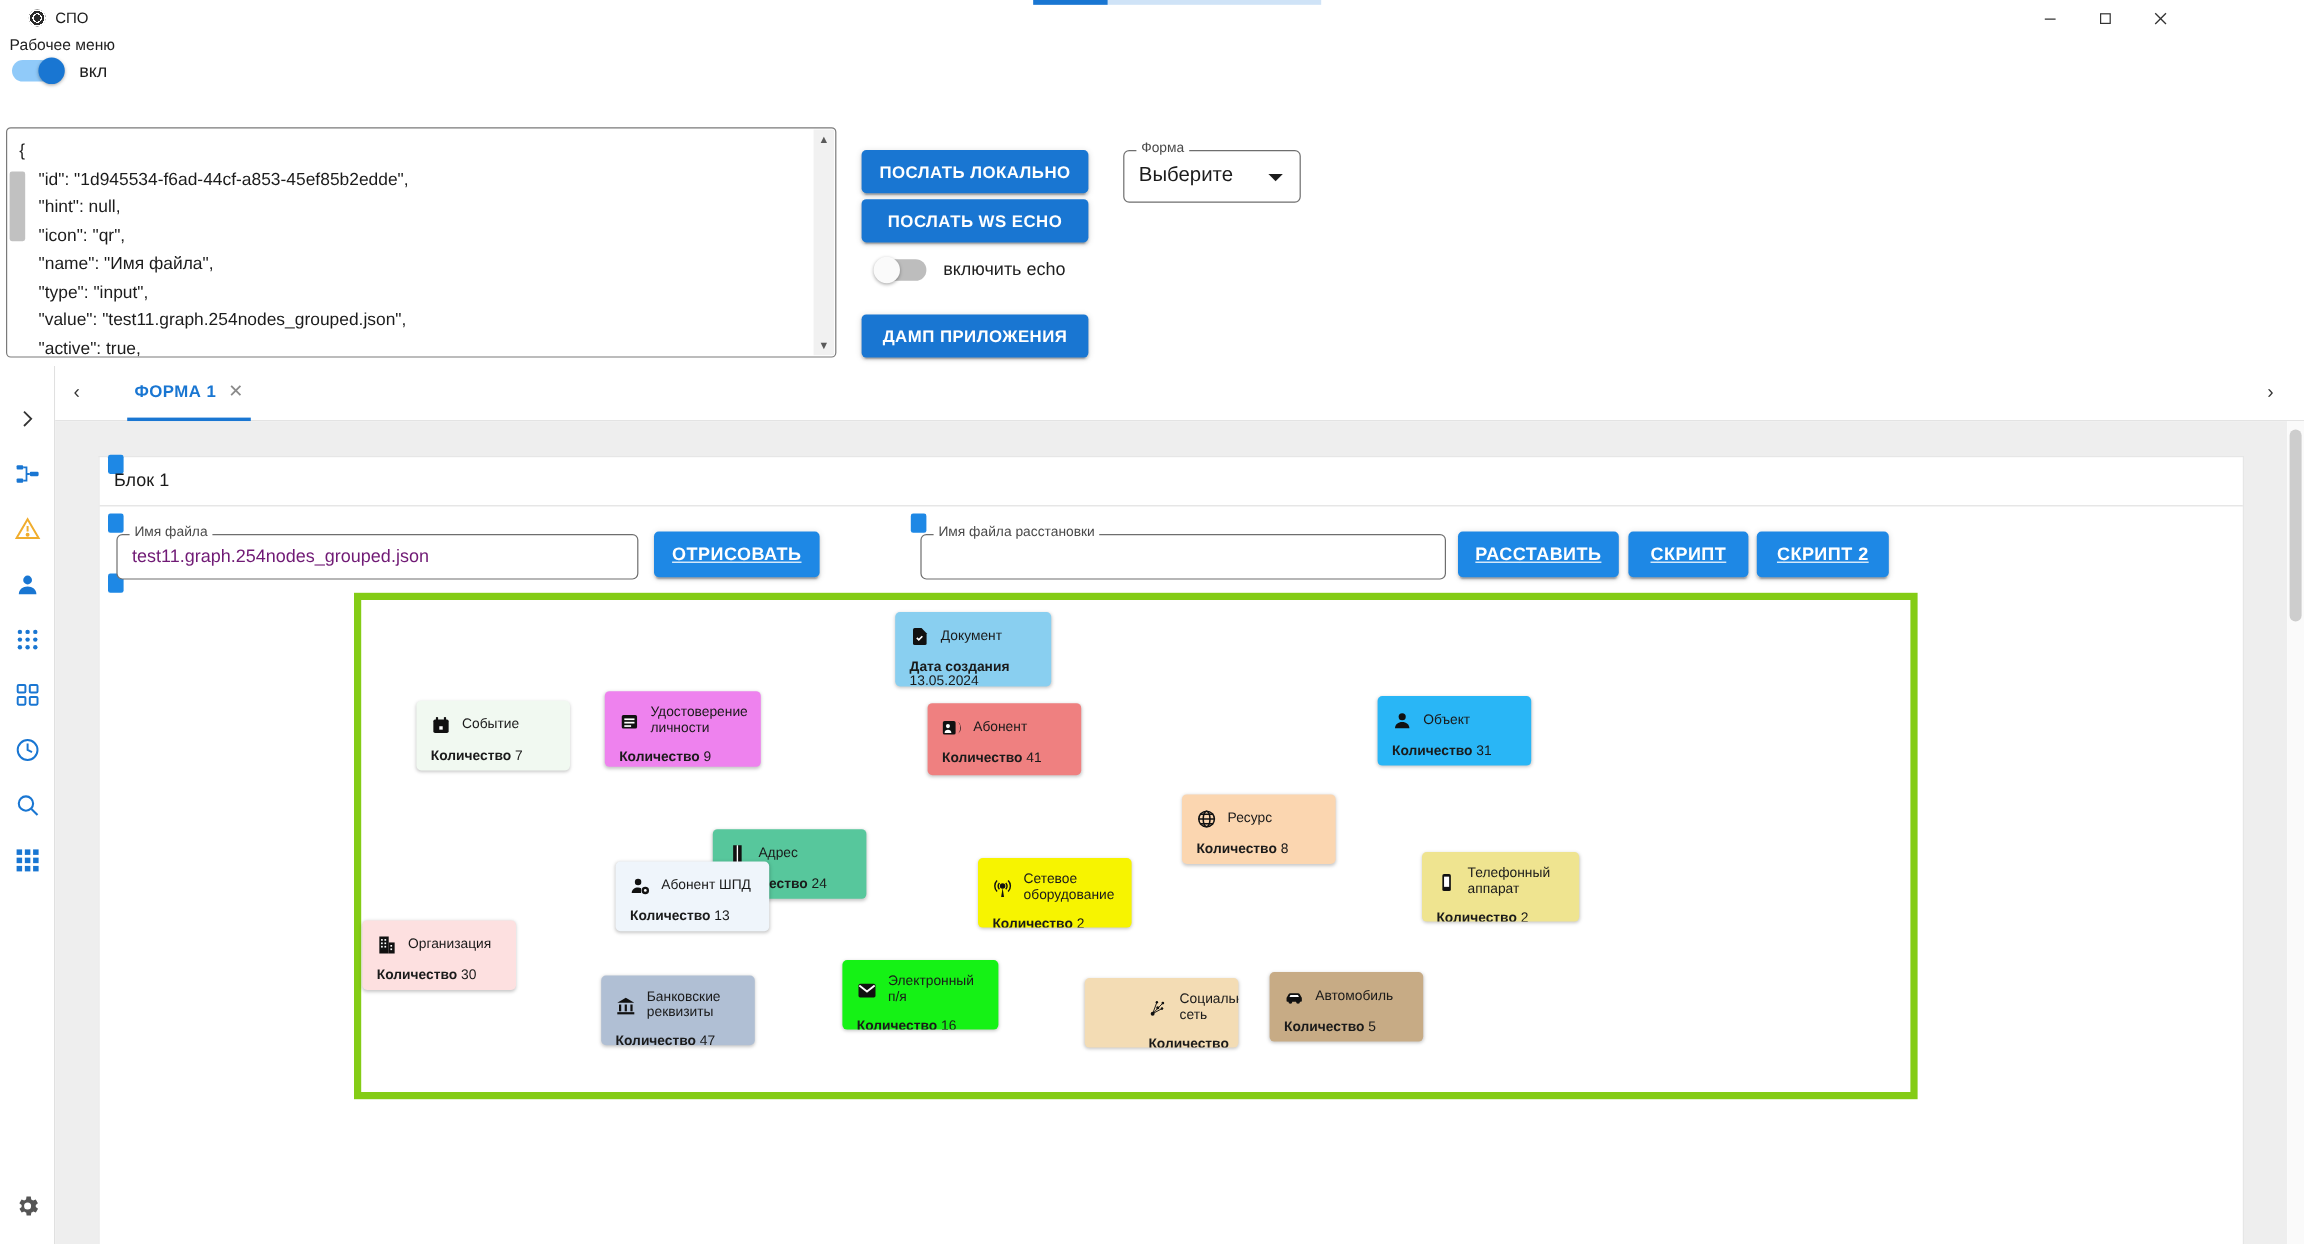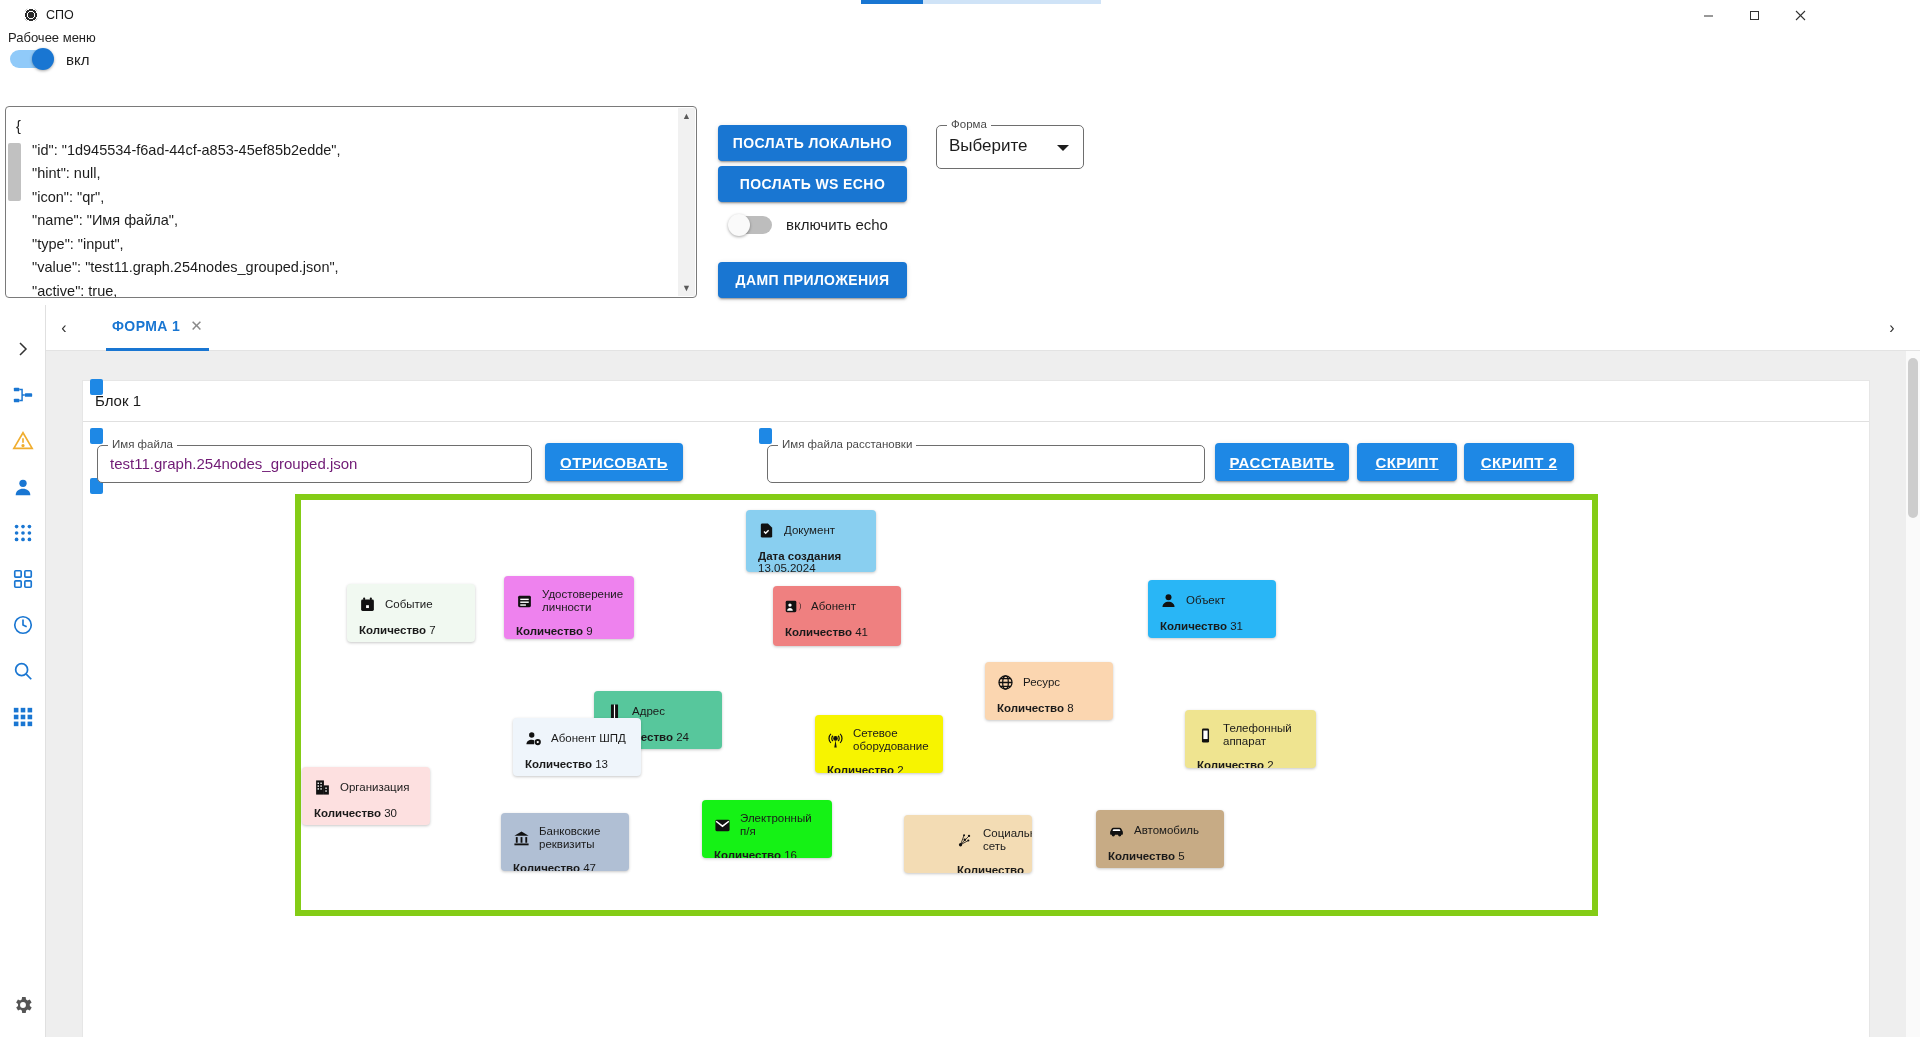--- a/index.html
+++ b/index.html
@@ -519,21 +519,21 @@
                   <circle cx="11" cy="11" r="1.8"></circle>
                   <circle cx="17" cy="5.5" r="1.6"></circle>
                   <circle cx="16" cy="12" r="1.5"></circle>
                   <circle cx="10" cy="4.5" r="1.4"></circle>
                   <path d="M5 18 17 5.5M5 18l11-6M5 18 10 4.5" stroke="#111" stroke-width="1.1" fill="none"></path>
                 </svg></span>
               <span class="nm">Социальная сеть</span>
             </div>
             <div class="body"><b>Количество </b><span>16</span></div>
           </div>
-          <div class="node" style="left: 795px; top: 310px; width: 128px; height: 58px; background: rgb(199, 171, 133);">
+          <div class="node" style="left: 757px; top: 310px; width: 128px; height: 58px; background: rgb(199, 171, 133);">
             <div class="hdr">
               <span class="gi"><svg viewBox="0 0 24 24" fill="#111">
                   <path d="M3 14a2 2 0 0 1 .6-1.4l1.6-3.2A3 3 0 0 1 7.9 8h8.2a3 3 0 0 1 2.7 1.4l1.6 3.2A2 2 0 0 1 21 14v3a1 1 0 0 1-1 1h-1.2a2.3 2.3 0 0 1-4.6 0H9.8a2.3 2.3 0 0 1-4.6 0H4a1 1 0 0 1-1-1z"></path>
                   <path d="M6.4 12.6h11.2l-1.2-2.4H7.6z" fill="#fff"></path>
                 </svg></span>
               <span class="nm">Автомобиль</span>
             </div>
             <div class="body"><b>Количество </b><span>5</span></div>
           </div>
         </div>

